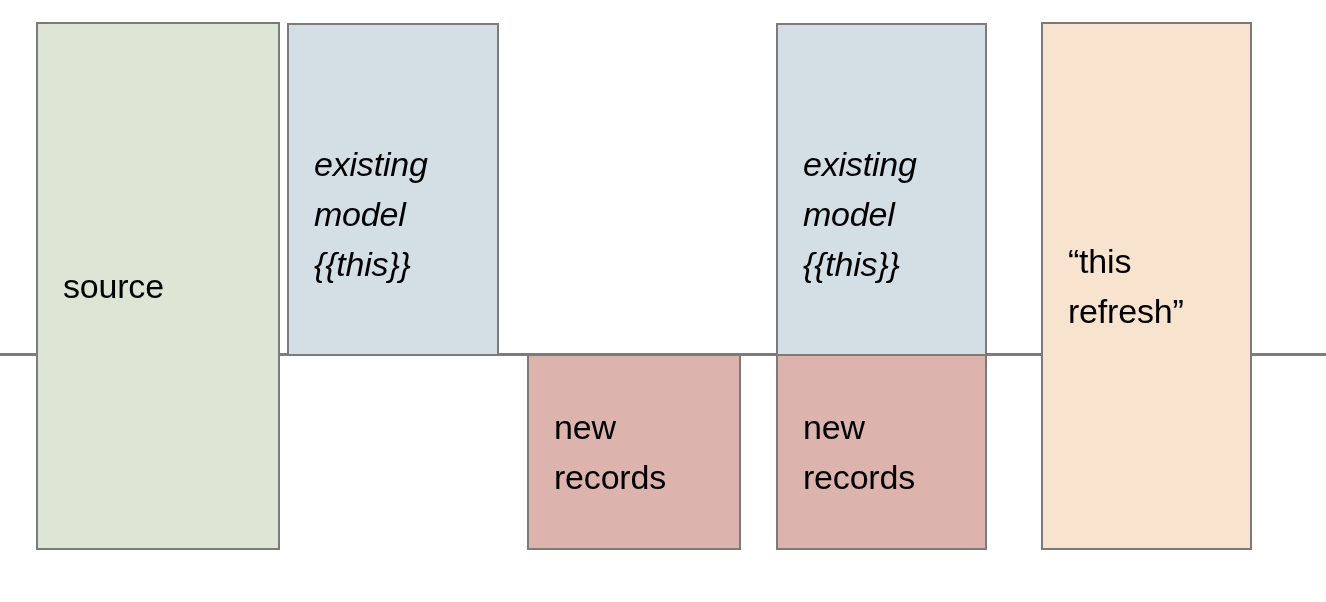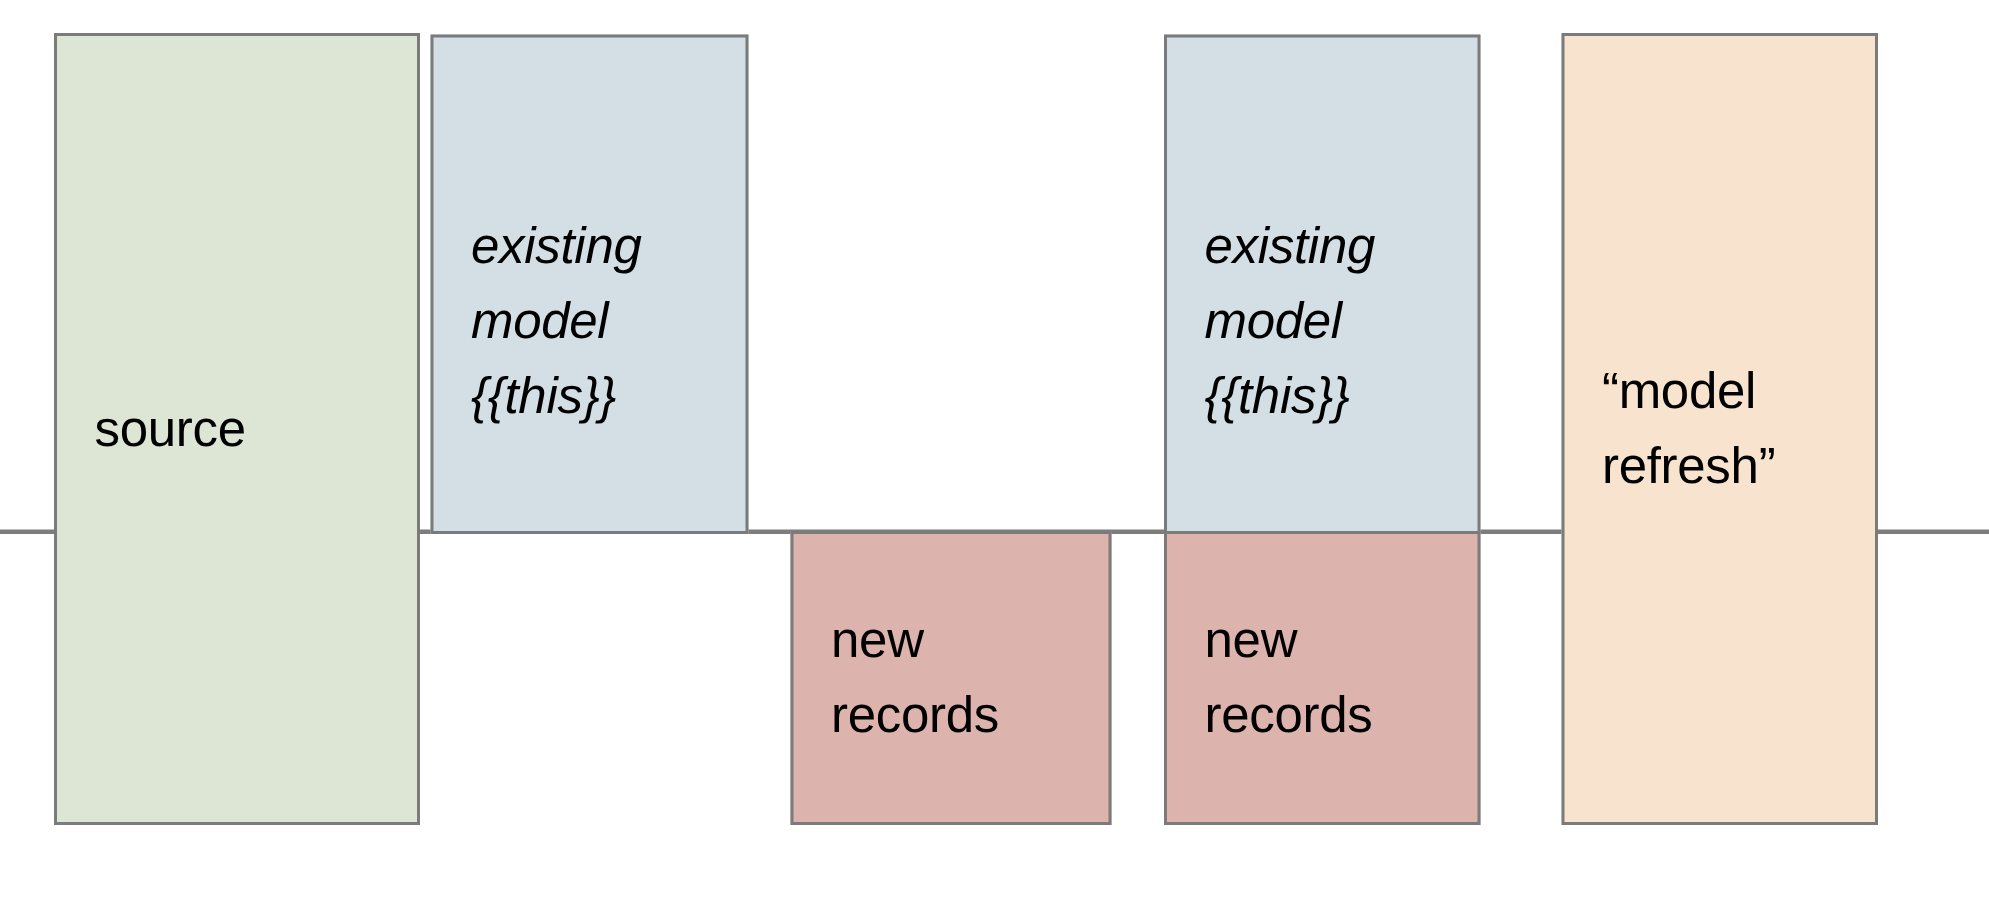--- a/index.html
+++ b/index.html
@@ -90,17 +90,17 @@
 model
 {{this}}</span>
   </div>
 
   <div class="box align-center" id="box-newrec-2" style="background-color: rgb(221, 179, 173); border-color: rgb(123, 123, 123);">
     <span class="label">new
 records</span>
   </div>
 
   <div class="box align-center" id="box-fullrefresh" style="background-color: rgb(247, 227, 206); border-color: rgb(123, 123, 123);">
-    <span class="label">“model
+    <span class="label">“this
 refresh”</span>
   </div>
 
 </div>
 
 </body></html>

